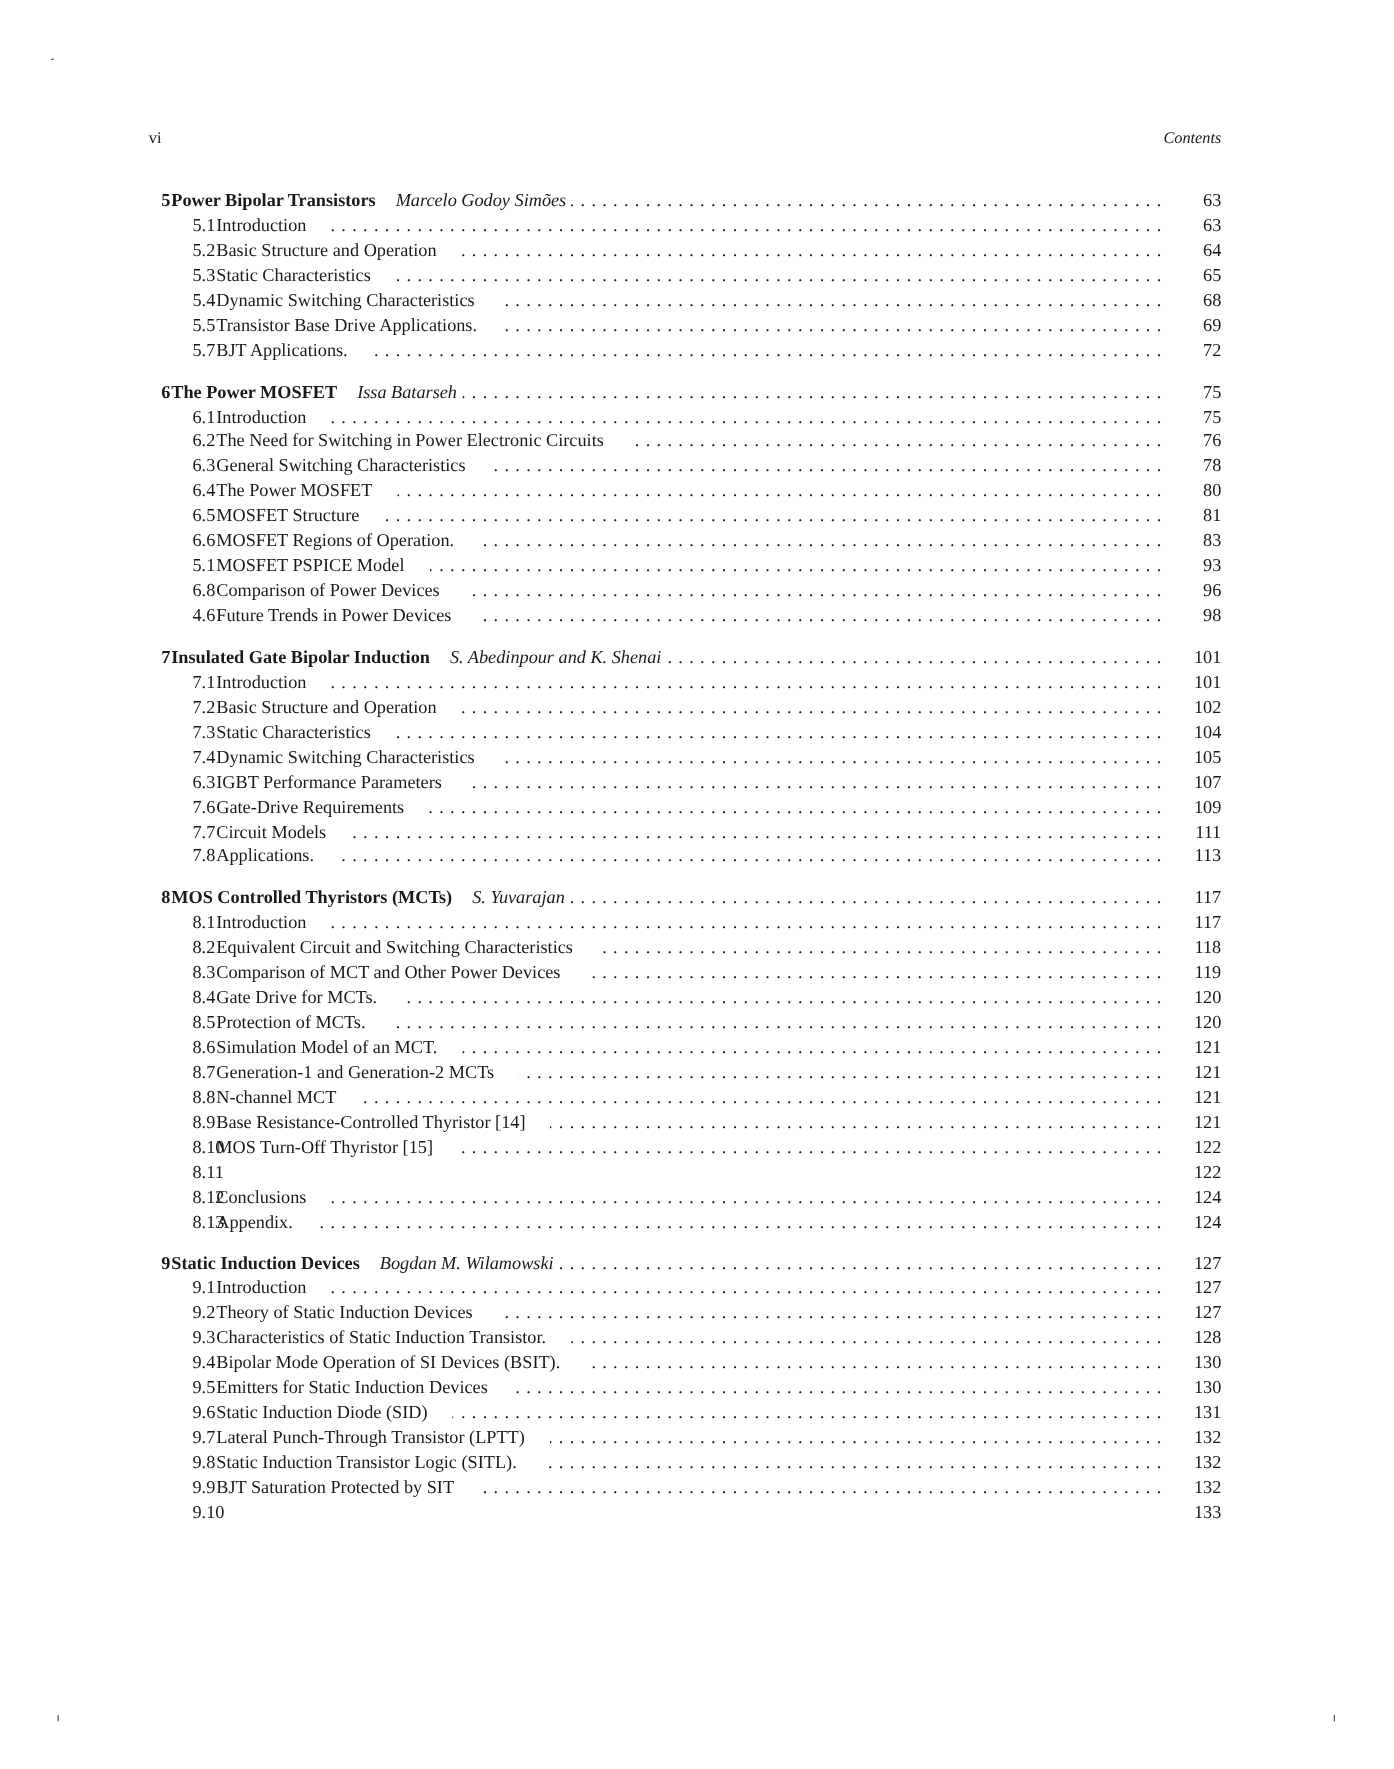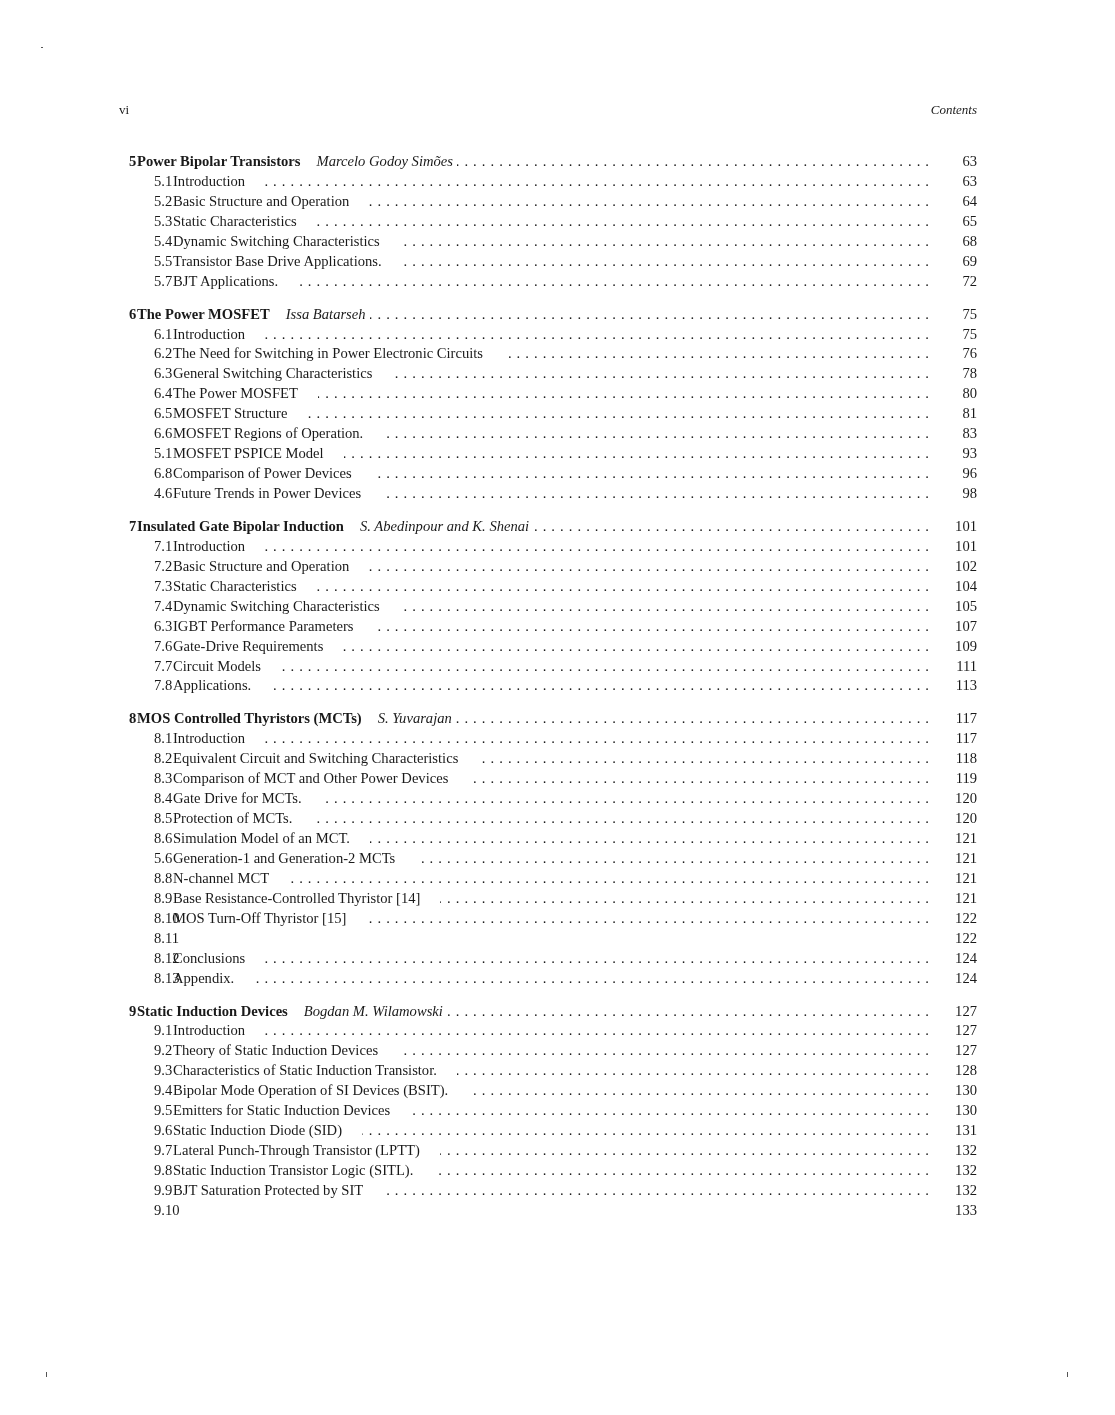--- a/index.html
+++ b/index.html
@@ -324,21 +324,21 @@
       </div>
       <div class="row sec">
         <span class="num">8.6</span>
         <span class="text-wrap">
           <span class="label">Simulation Model of an MCT.</span>
           <span class="leader"></span>
         </span>
         <span class="page">121</span>
       </div>
       <div class="row sec">
-        <span class="num">5.6</span>
+        <span class="num">8.7</span>
         <span class="text-wrap">
           <span class="label">Generation-1 and Generation-2 MCTs</span>
           <span class="leader"></span>
         </span>
         <span class="page">121</span>
       </div>
       <div class="row sec">
         <span class="num">8.8</span>
         <span class="text-wrap">
           <span class="label">N-channel MCT</span>

